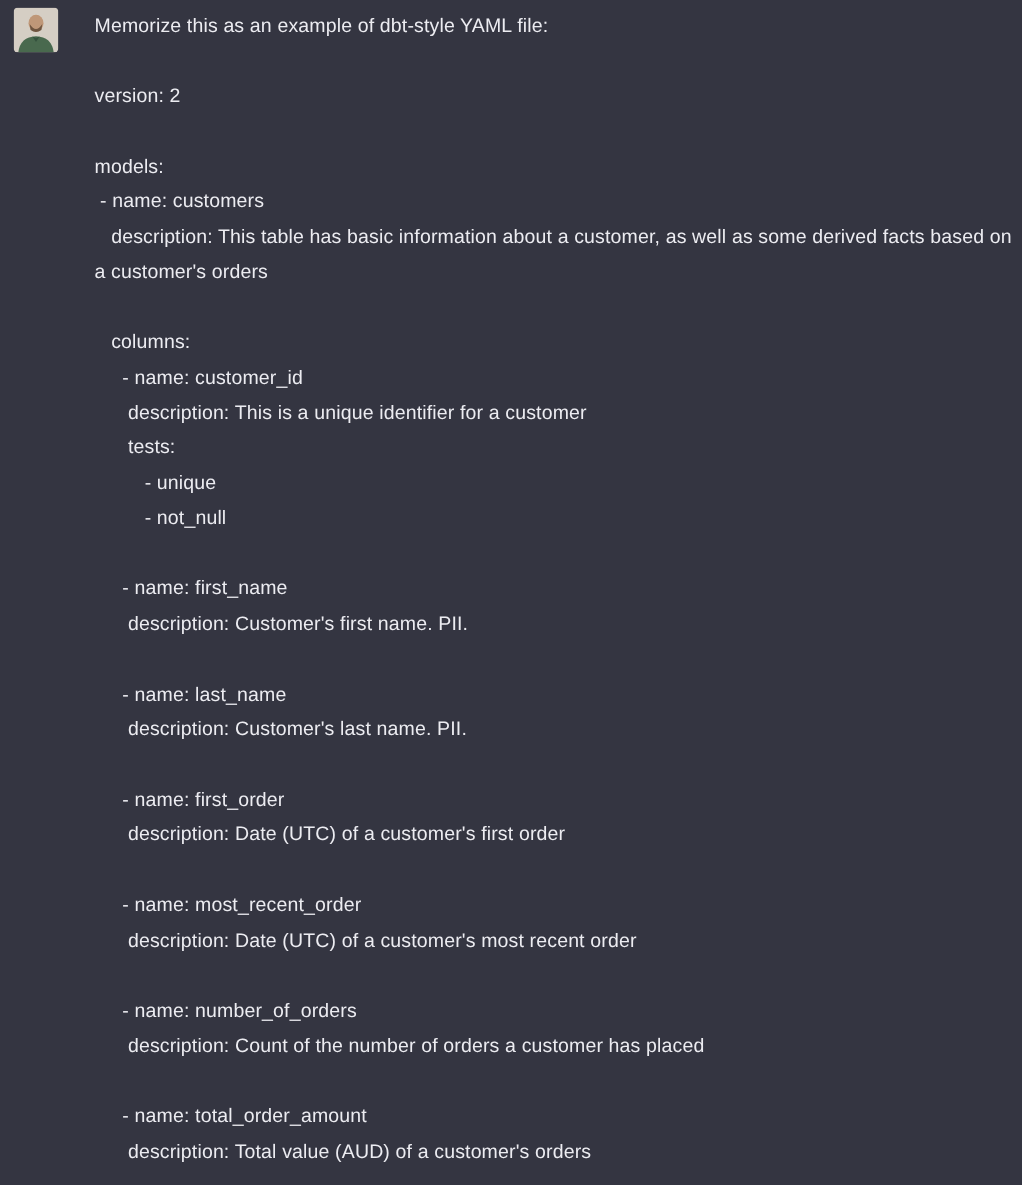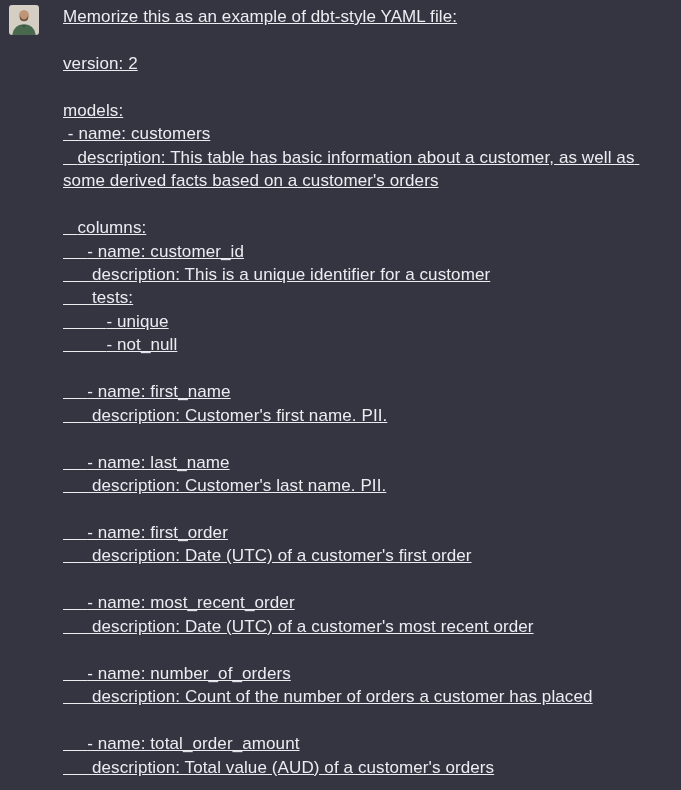--- a/index.html
+++ b/index.html
@@ -30,26 +30,25 @@
     border-radius: 3px;
     overflow: hidden;
     flex: 0 0 auto;
     display: block;
   }
   .avatar svg { display: block; }
   .message-text {
     margin-left: 24px;
     width: 616px;
     color: var(--fg);
-    font-size: 17px;
+    font-size: 13px;
     line-height: 23.45px;
     white-space: pre-wrap;
     overflow-wrap: break-word;
     letter-spacing: 0.1px;
-    text-decoration: underline;
   }
 </style>
 </head>
 <body>
 
 <div class="message-row">
   <div class="avatar">
     <svg width="30" height="30" viewBox="0 0 30 30">
       <rect width="30" height="30" fill="#d5cec4"></rect>
       <ellipse cx="15" cy="10.5" rx="5" ry="5.6" fill="#bf9778"></ellipse>

